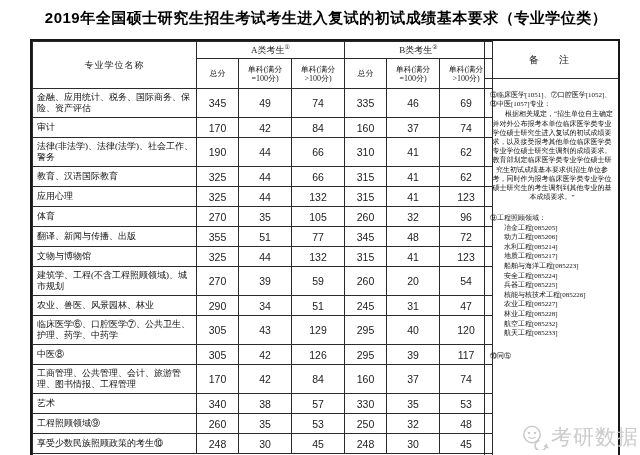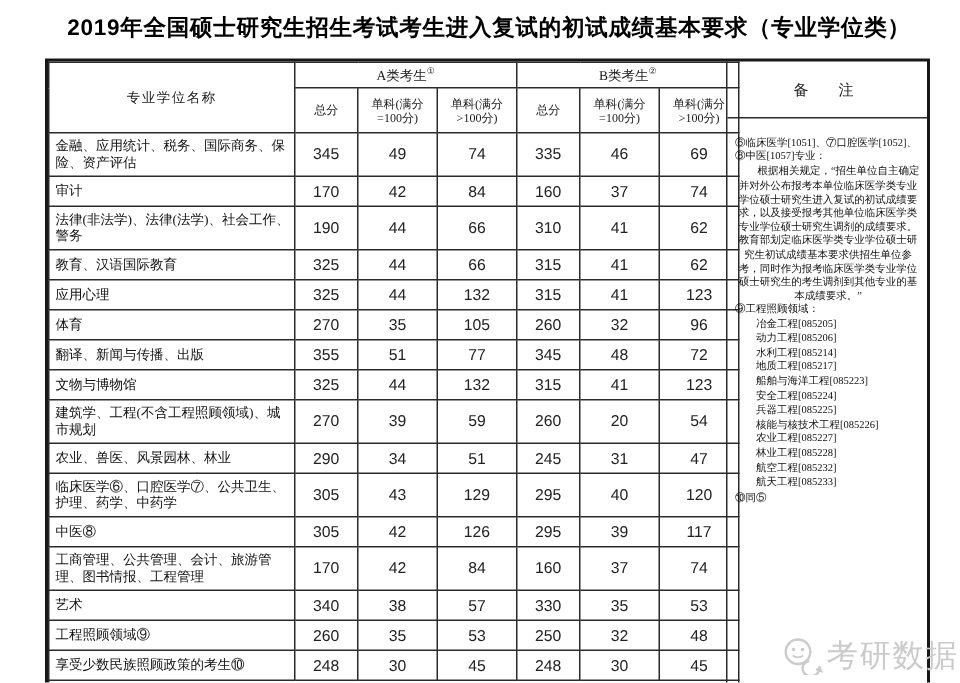--- a/index.html
+++ b/index.html
@@ -37,23 +37,23 @@
     font-size:9px; line-height:11px; text-align:left; padding:4px 3px 4px 4px;
   }
   .right { width:136px; border-left:1px solid #2b2b2b; display:flex; flex-direction:column; }
   .remark-header {
     height:38px; border-bottom:1px solid #2b2b2b; display:flex;
     align-items:center; justify-content:center; font-size:10px; letter-spacing:5px;
   }
   .remark-body { flex:1; padding:12px 4px 0 5px; font-size:7px; line-height:9.2px; color:#111; }
   .note1-title { margin-bottom:1px; }
   .note1-text { text-indent:2em;text-align:center; }
-  .note2 { }
+  .note2 { margin-top:12px; }
   .note2 .item { padding-left:14px; line-height:9.6px; }
-  .note3 { margin-top:1px; }
+  .note3 { margin-top:13px; }
   .watermark {
     position:absolute; right:1px; bottom:4px; display:flex; align-items:center;
     gap:0; color:#cbcbcb; z-index:5; background:transparent;
   }
   .watermark .wm-text { font-size:21px; letter-spacing:1px; }
   .watermark svg { display:block; }
 </style>
 </head>
 <body>
 

